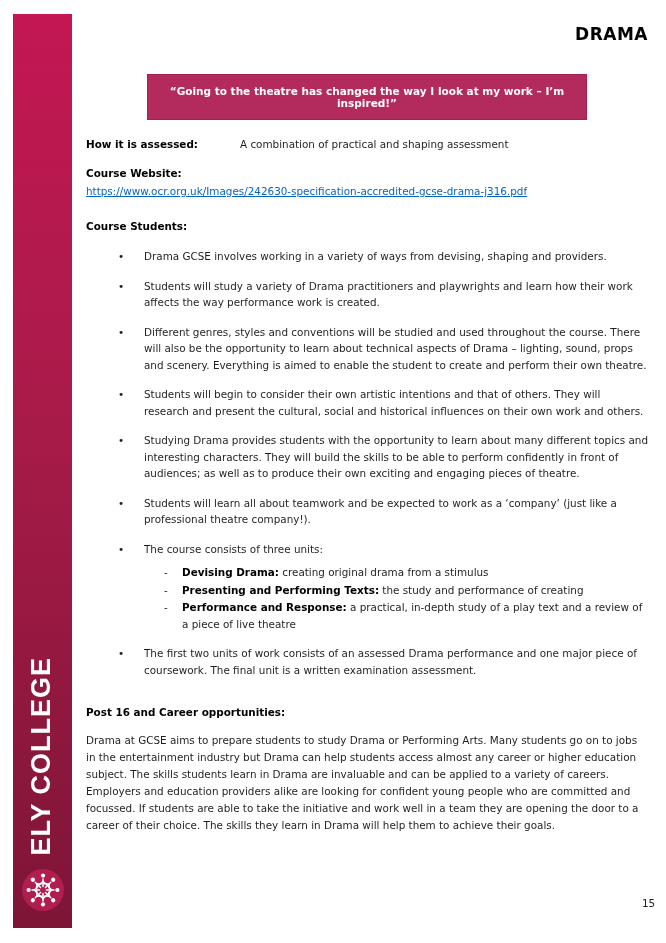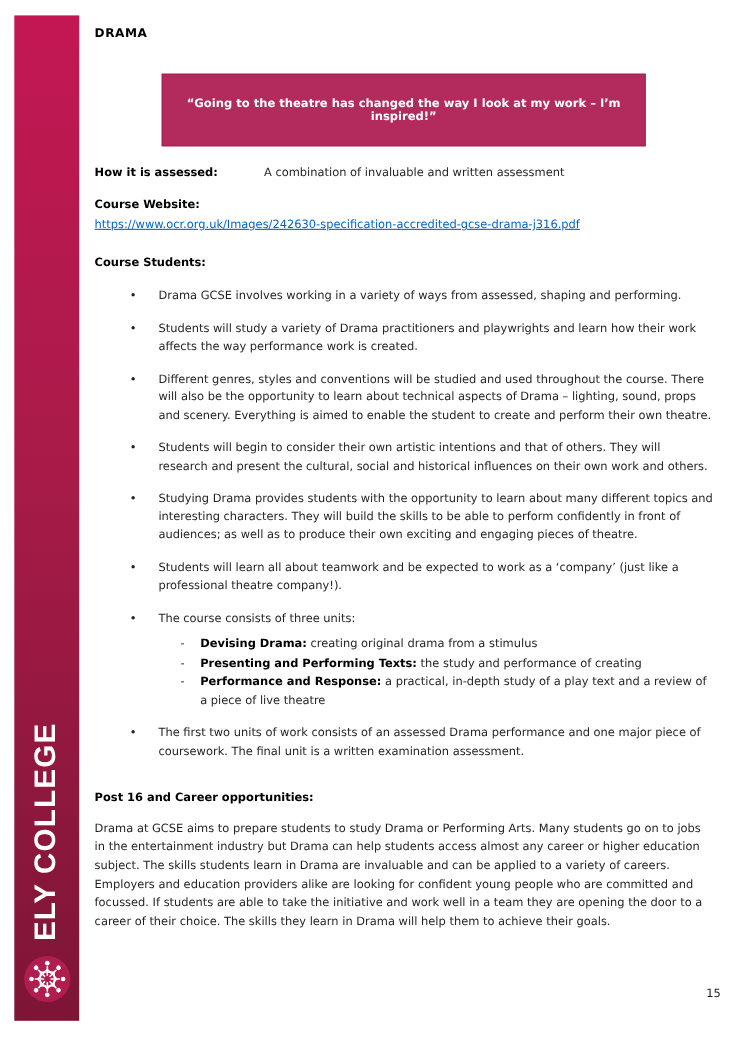--- a/index.html
+++ b/index.html
@@ -41,40 +41,40 @@
   }
 
   
   .content {
     position: absolute;
     left: 86px; top: 0;
     width: 562px;
   }
   .doc-title {
     margin-top: 24px;
-    text-align: left;
+    text-align: right;
     font-weight: bold;
-    font-size: 11px;
+    font-size: 17px;
     letter-spacing: 0.5px;
     color: #000;
   }
   .quote-banner {
     margin: 30px auto 0 auto;
     width: 440px;
     min-height: 26px;
     background: #b32a5c;
     border: 1px solid #a32253;
     color: #ffffff;
     font-weight: bold;
     font-size: 10.5px;
     display: flex;
     align-items: center;
     justify-content: center;
     text-align: center;
-    padding: 20px 6px;
+    padding: 10px 6px;
   }
 
   .detail-row { display: flex; }
   .detail-row.first { margin-top: 24px; }
   .detail-row.second { margin-top: 18px; }
   .detail-label { width: 154px; font-weight: bold; color: #000; flex-shrink: 0; }
   .detail-value { flex: 1; }
 
   .section-heading { font-weight: bold; color: #000; }
   .website-heading { margin-top: 17px; }
@@ -198,30 +198,30 @@
 
   <div class="doc-title">DRAMA</div>
 
   <div class="quote-banner">
     <span>“Going to the theatre has changed the way I look at my work – I’m inspired!”</span>
   </div>
 
 
   <div class="detail-row second">
     <div class="detail-label">How it is assessed:</div>
-    <div class="detail-value">A combination of invaluable and written assessment</div>
+    <div class="detail-value">A combination of practical and shaping assessment</div>
   </div>
 
   <div class="section-heading website-heading">Course Website:</div>
   <a href="#" class="website-link">https://www.ocr.org.uk/Images/242630-specification-accredited-gcse-drama-j316.pdf</a>
 
   <div class="section-heading overview-heading">Course Students:</div>
 
   <ul class="bullet-list">
-    <li>Drama GCSE involves working in a variety of ways from assessed, shaping and performing.</li>
+    <li>Drama GCSE involves working in a variety of ways from devising, shaping and providers.</li>
     <li>Students will study a variety of Drama practitioners and playwrights and learn how their work affects the way performance work is created.</li>
     <li>Different genres, styles and conventions will be studied and used throughout the course. There will also be the opportunity to learn about technical aspects of Drama – lighting, sound, props and scenery. Everything is aimed to enable the student to create and perform their own theatre.</li>
     <li>Students will begin to consider their own artistic intentions and that of others. They will research and present the cultural, social and historical influences on their own work and others.</li>
     <li>Studying Drama provides students with the opportunity to learn about many different topics and interesting characters. They will build the skills to be able to perform confidently in front of audiences; as well as to produce their own exciting and engaging pieces of theatre.</li>
     <li>Students will learn all about teamwork and be expected to work as a ‘company’ (just like a professional theatre company!).</li>
     <li>
       <span>The course consists of three units:</span>
       <ul class="unit-list">
         <li><strong>Devising Drama:</strong><span> creating original drama from a stimulus</span></li>
         <li><strong>Presenting and Performing Texts:</strong><span> the study and performance of creating</span></li>

